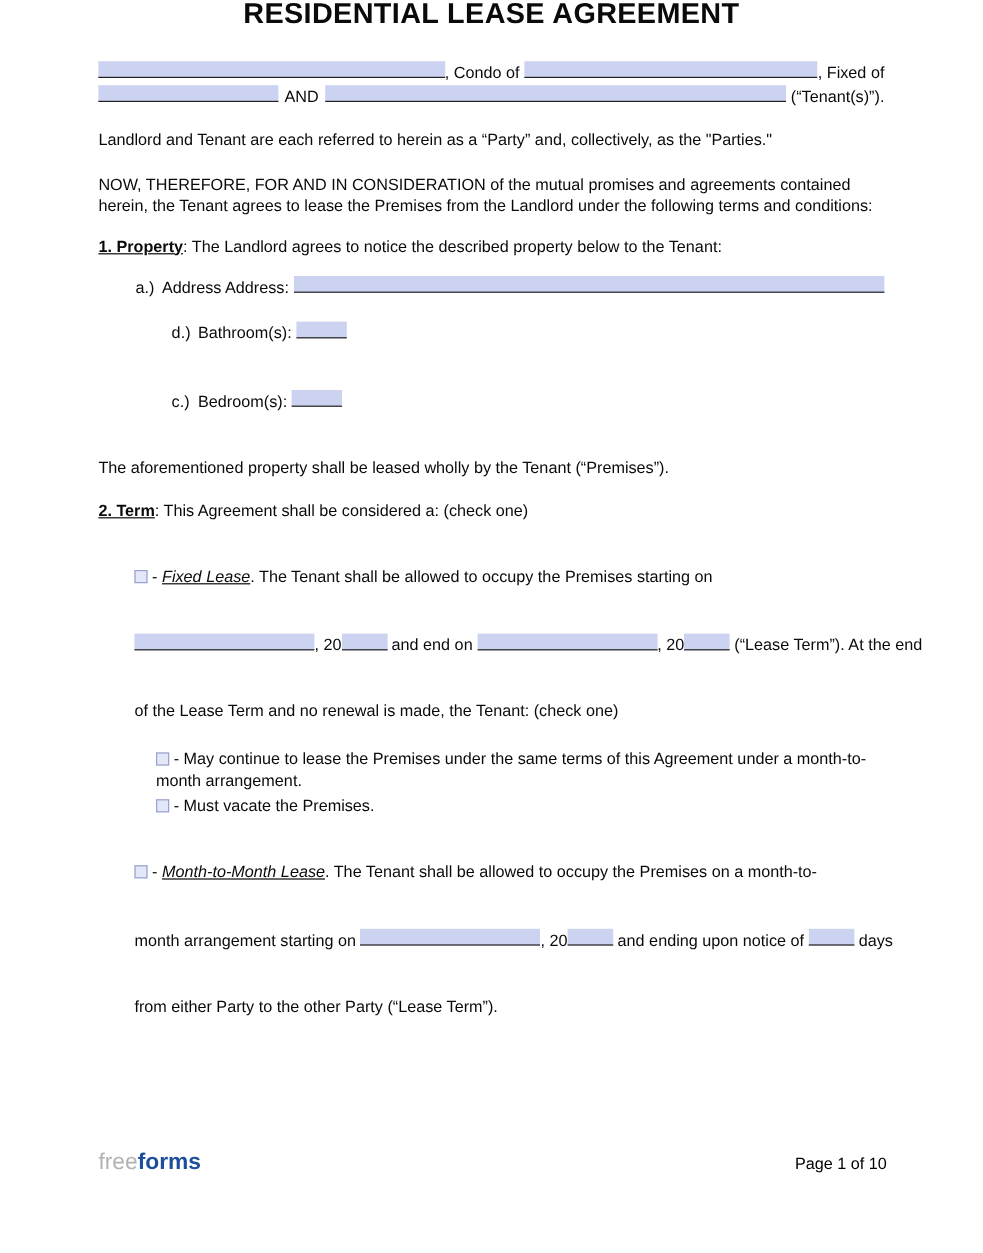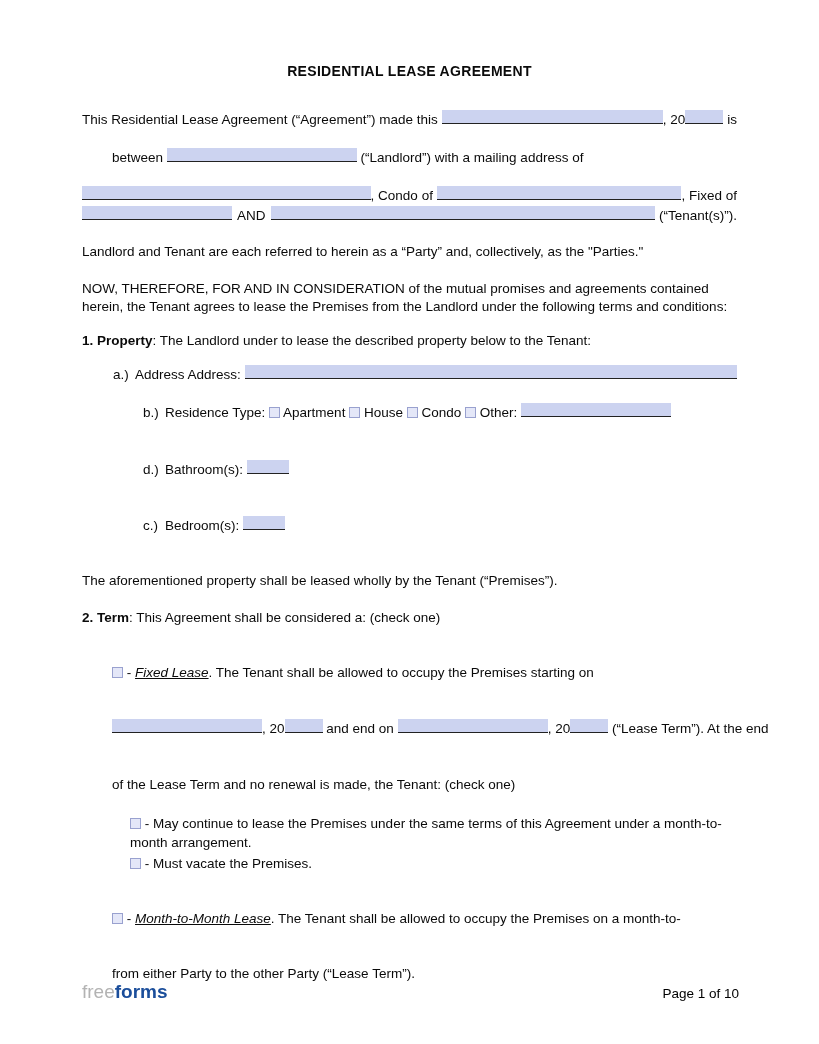--- a/index.html
+++ b/index.html
@@ -13,32 +13,31 @@
     width: 819px;
     height: 1044px;
     background: #ffffff;
     overflow: hidden;
     font-size: 13.5px;
     line-height: 18.5px;
   }
   .inner { padding: 0 82px; }
 
   .title {
-    margin-top: 59px;
     text-align: center;
-    font-size: 14px;
+    font-size: 24px;
     font-weight: bold;
     letter-spacing: 0.3px;
     line-height: 24px;
   }
 
   .para { margin-top: 18px; }
   .tight { margin-top: 15px; }
 
-  .b { font-weight: bold; }
+  .b { font-weight: bold; text-decoration: underline; }
   .lease-name { font-style: italic; text-decoration: underline; }
 
   
   .nw { white-space: pre; }
   .fline { display: flex; align-items: baseline; }
   .fline > span { flex: 0 0 auto; white-space: pre; }
   .gr { margin-right: 4px; }
   .gl { margin-left: 4px; }
   .gboth { margin: 0 5px; text-align: center; }
 
@@ -74,77 +73,64 @@
   .lbl { display: inline-block; width: 22px; }
   .fline .lbl { flex: 0 0 22px; }
 
   
   .opt { margin-left: 48px; margin-top: 2.5px; }
 
   .footer {
     position: absolute;
     left: 82px;
     right: 80px;
-    top: 980px;
+    top: 957px;
     display: flex;
     justify-content: space-between;
     align-items: baseline;
   }
   .brand { font-size: 19px; line-height: 24px; }
   .brand-free { color: #b3b3b3; font-weight: 400; }
   .brand-forms { color: #1b4e9b; font-weight: 700; }
   .pagenum { font-size: 13.5px; color: #000; }
 </style>
 </head>
 <body>
 
 <div class="page">
   <div class="inner">
 
     <h1 class="title">RESIDENTIAL LEASE AGREEMENT</h1>
 
     <div class="para" style="margin-top:27px">
       <div class="fline">
-        <span class="gr">This Residential Lease Agreement (“Agreement”) made this</span>
-        <span class="blank flex"></span>
-        <span>, 20</span>
-        <span class="blank w38"></span>
-        <span class="gl">is</span>
-      </div>
-      <div class="nw">
-        <span>between </span><span class="blank w190"></span><span> (“Landlord”) with a mailing address of</span>
-      </div>
-      <div class="fline">
         <span class="blank flex flex2"></span>
         <span class="gr">, Condo of</span>
         <span class="blank flex flex1"></span>
         <span>, Fixed of</span>
       </div>
       <div class="fline">
         <span class="blank w150"></span>
         <span class="gboth">AND</span>
         <span class="blank flex"></span>
         <span class="gl">(“Tenant(s)”).</span>
       </div>
     </div>
 
     <p class="para"><span>Landlord and Tenant are each referred to herein as a “Party” and, collectively, as the "Parties."</span></p>
 
     <p class="para"><span>NOW, THEREFORE, FOR AND IN CONSIDERATION of the mutual promises and agreements contained herein, the Tenant agrees to lease the Premises from the Landlord under the following terms and conditions:</span></p>
 
-    <p class="para tight"><span class="b">1. Property</span><span>: The Landlord under to lease the described property below to the Tenant:</span></p>
+    <p class="para tight"><span class="b">1. Property</span><span>: The Landlord agrees to notice the described property below to the Tenant:</span></p>
 
     <div class="list">
       <div class="fline li">
         <span class="lbl">a.)</span>
         <span class="gr">Address Address:</span>
         <span class="blank flex"></span>
-      </div>
-      <div class="nw li">
-        <span class="lbl">b.)</span><span>Residence Type: </span><span class="cb"></span><span> Apartment </span><span class="cb"></span><span> House </span><span class="cb"></span><span> Condo </span><span class="cb"></span><span> Other: </span><span class="blank w150"></span>
       </div>
       <div class="nw li">
         <span class="lbl">d.)</span><span>Bathroom(s): </span><span class="blank w42"></span>
       </div>
       <div class="nw li">
         <span class="lbl">c.)</span><span>Bedroom(s): </span><span class="blank w42"></span>
       </div>
     </div>
 
     <p class="para"><span>The aforementioned property shall be leased wholly by the Tenant (“Premises”).</span></p>
@@ -167,20 +153,23 @@
       <div class="opt">
         <span class="cb"></span><span> - Must vacate the Premises.</span>
       </div>
     </div>
 
     <div class="para">
       <div class="nw">
         <span class="cb"></span><span> - </span><span class="lease-name">Month-to-Month Lease</span><span>. The Tenant shall be allowed to occupy the Premises on a month-to-</span>
       </div>
       <div class="nw">
+        <span>month arrangement starting on </span><span class="blank w150"></span><span>, 20</span><span class="blank w38"></span><span> and ending upon notice of </span><span class="blank w38"></span><span> days</span>
+      </div>
+      <div class="nw">
         <span>from either Party to the other Party (“Lease Term”).</span>
       </div>
     </div>
 
   </div>
 
   <div class="footer">
     <div class="brand">
       <span class="brand-free">free</span><span class="brand-forms">forms</span>
     </div>

